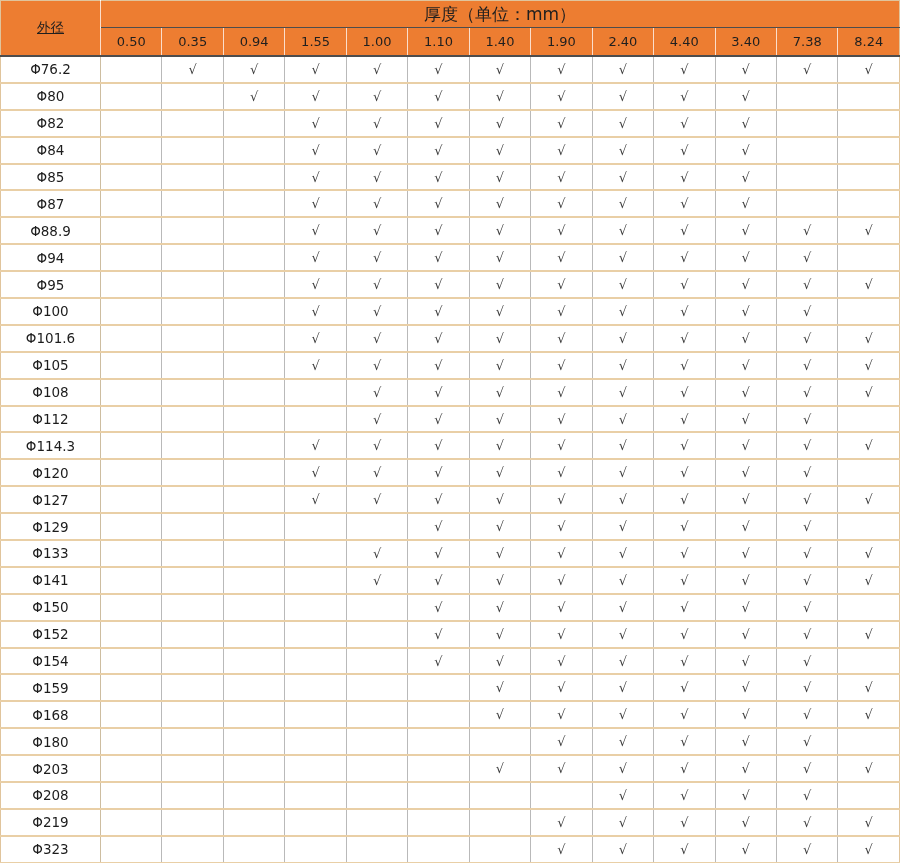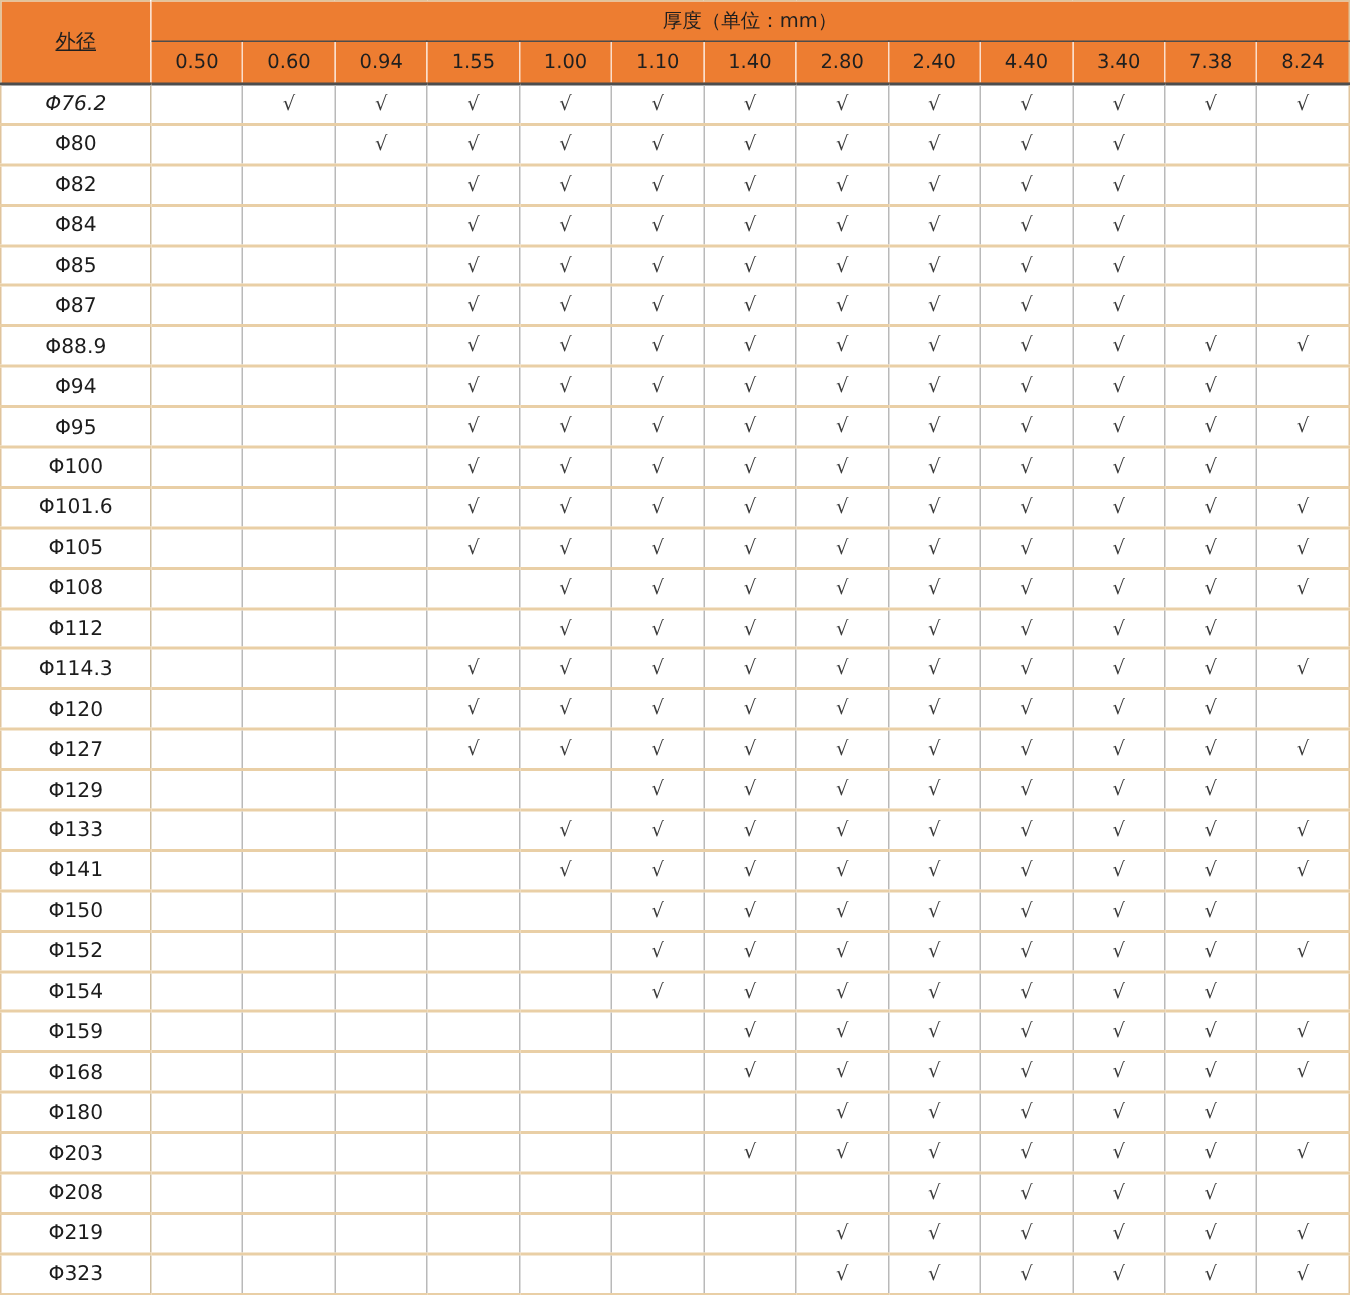--- a/index.html
+++ b/index.html
@@ -19,21 +19,21 @@
   thead td, thead th {
     background: #ED7D31;
     color: #1f1f1f;
     font-weight: normal;
     text-align: center;
     vertical-align: middle;
     padding: 0;
   }
   .thickness-cell {
     height: 26px;
-    font-size: 13px;
+    font-size: 17px;
     border-bottom: 1px solid #4d4d4d;
   }
   .corner-cell {
     font-size: 13.5px;
     border-right: 1px solid rgba(255,255,255,0.75);
     border-bottom: 2px solid #4d4d4d;
     text-decoration: underline;
   }
   .num {
     height: 27px;
@@ -47,21 +47,21 @@
   tbody td {
     border-top: 2px solid #e9cfa6;
     border-left: 1px solid #b9b9b9;
     text-align: center;
     vertical-align: middle;
     font-size: 13px;
     color: #222222;
     padding: 0;
     background: #ffffff;
   }
-  tbody tr:first-child td { border-top: none; font-style: italic; }
+  tbody tr:first-child td { border-top: none; }
   tbody td.diam {
     border-left: none;
     font-size: 13.5px;
     color: #1c1c1c;
   }
   tbody td.avail {
     color: #3c3c3c;
   }
   tbody td.diam + td.avail { border-left: 1px solid #cdbda0; }
   tbody tr:last-child td { border-bottom: 2px solid #e9cfa6; }
@@ -86,27 +86,27 @@
       <col>
       <col>
     </colgroup>
   <thead>
     <tr>
       <td class="corner-cell" rowspan="2" id="corner-cell">外径</td>
       <td class="thickness-cell" id="thickness-cell" colspan="13">厚度（单位：mm）</td>
     </tr>
     <tr id="col-row">
         <td class="num">0.50</td>
-        <td class="num">0.60</td>
+        <td class="num">0.35</td>
         <td class="num">0.94</td>
         <td class="num">1.55</td>
         <td class="num">1.00</td>
         <td class="num">1.10</td>
         <td class="num">1.40</td>
-        <td class="num">2.80</td>
+        <td class="num">1.90</td>
         <td class="num">2.40</td>
         <td class="num">4.40</td>
         <td class="num">3.40</td>
         <td class="num">7.38</td>
         <td class="num">8.24</td>
       </tr>
   </thead>
   <tbody id="tbody">
       <tr>
         <td class="diam">Φ76.2</td>

